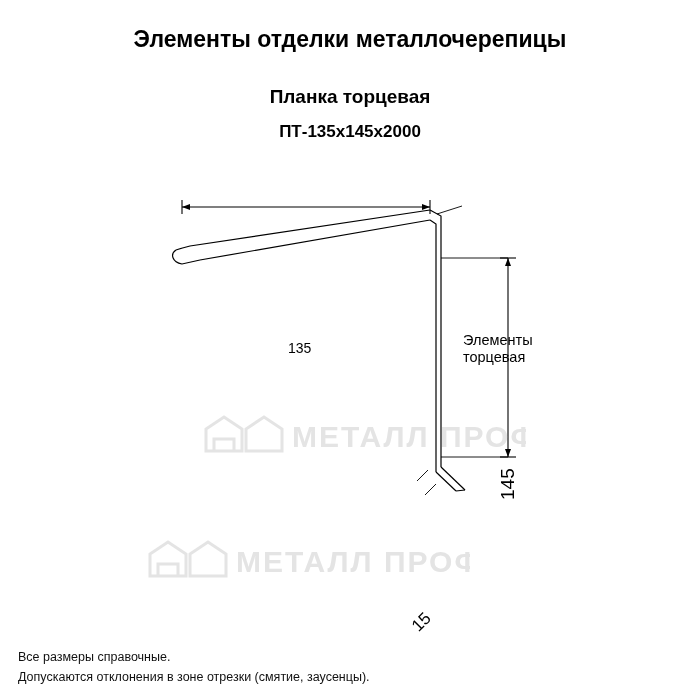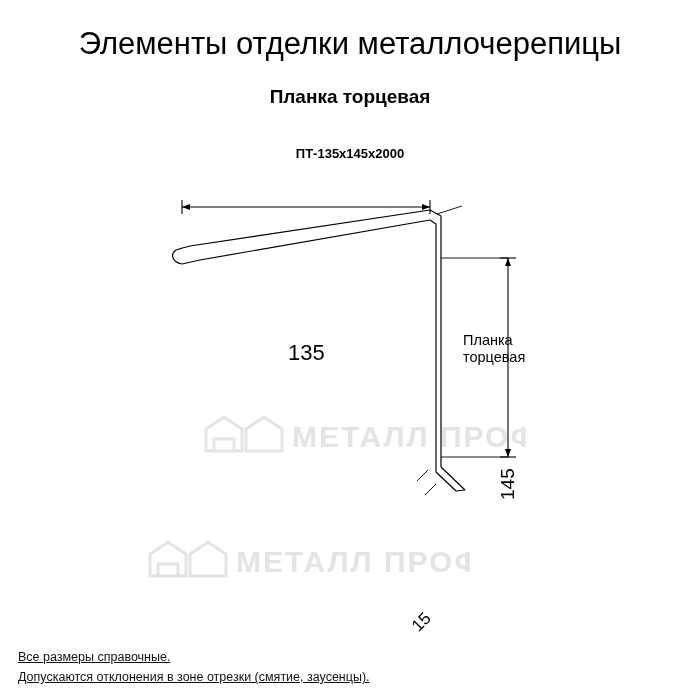--- a/index.html
+++ b/index.html
@@ -19,49 +19,47 @@
     position: relative;
     width: 700px;
     height: 700px;
   }
   .title {
     position: absolute;
     top: 26px;
     left: 0;
     width: 700px;
     text-align: center;
-    font-size: 31px;
-    font-weight: normal;
+    font-size: 23px;
+    font-weight: bold;
     letter-spacing: 0px;
   }
   .subtitle {
     position: absolute;
     top: 86px;
     left: 0;
     width: 700px;
     text-align: center;
     font-size: 19px;
     font-weight: bold;
   }
   .code {
     position: absolute;
     top: 122px;
     left: 0;
     width: 700px;
     text-align: center;
-    font-size: 13px;
+    font-size: 17px;
     font-weight: bold;
-    margin-top: 24px;
   }
   .footnote {
     position: absolute;
     left: 18px;
     font-size: 12.5px;
     color: #111;
-    text-decoration: underline;
   }
   .footnote-1 { top: 650px; }
   .footnote-2 { top: 670px; text-align: center; }
 
   .drawing {
     position: absolute;
     top: 150px;
     left: 0;
     width: 700px;
     height: 420px;
@@ -74,21 +72,21 @@
   .wm-2 { left: 140px; top: 380px; }
 
   .label {
     position: absolute;
     font-size: 17px;
     color: #000;
   }
   .label-135 {
     left: 288px;
     top: 190px;
-    font-size: 22px;
+    font-size: 14px;
   }
   .label-145 {
     left: 497px;
     top: 350px;
     font-size: 19px;
     transform: rotate(-90deg);
     transform-origin: left top;
   }
   .label-15 {
     left: 408px;
@@ -176,21 +174,21 @@
 
         <line x1="462" y1="56" x2="437" y2="64" stroke-width="0.9"></line>
       </g>
     </svg>
 
     <div class="label label-135">135</div>
     <div class="label label-145">145</div>
     <div class="label label-15">15</div>
 
     <div class="label label-face">
-      <div>Планка</div>
+      <div>Элементы</div>
       <div>торцевая</div>
     </div>
 
   </div>
 
   <div class="footnote footnote-1">Все размеры справочные.</div>
   <div class="footnote footnote-2">Допускаются отклонения в зоне отрезки (смятие, заусенцы).</div>
 
 </div>
 

